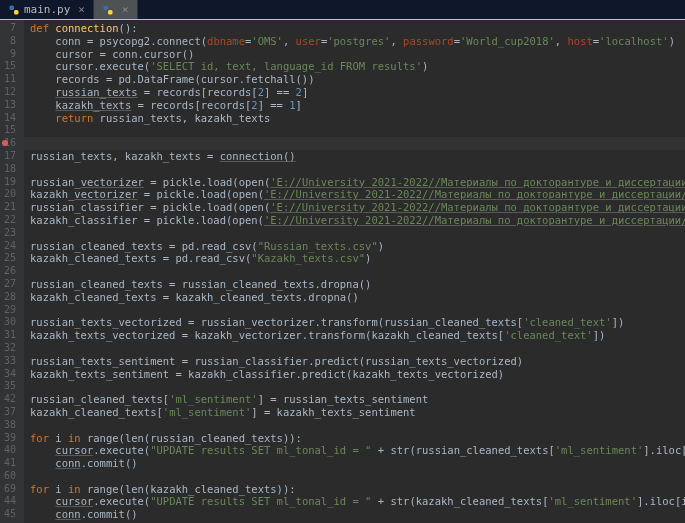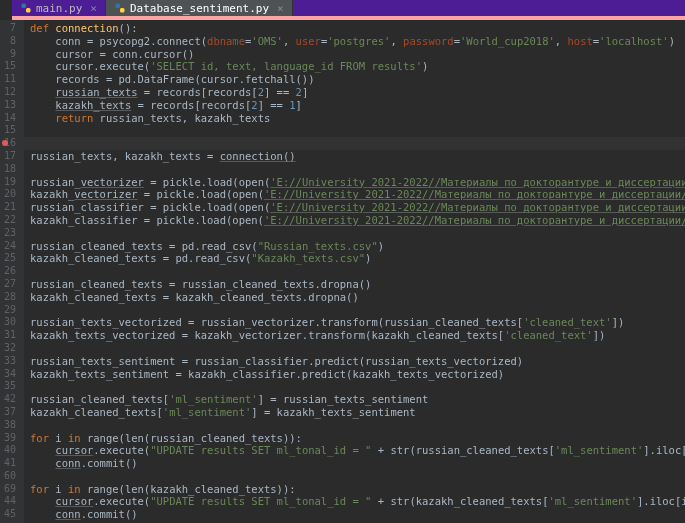--- a/index.html
+++ b/index.html
@@ -7,25 +7,24 @@
     background: #2b2b2b;
     font-family: "Consolas", "Monaco", monospace;
     font-size: 11px;
     color: #a9b7c6;
     width: 685px;
     height: 523px;
     overflow: hidden;
   }
   .tabs {
     display: flex;
-    background: #4c1d95;
-    border-bottom: 4px solid #fca5a5;
+    background: #0f172a;
+    border-bottom: 1px solid #fca5a5;
     height: 20px;
     align-items: stretch;
-    margin-left: 12px;
   }
   .tab {
     display: flex;
     align-items: center;
     padding: 0 8px;
     gap: 4px;
     color: #bbbbbb;
     font-size: 11px;
     cursor: pointer;
     border-right: 1px solid #323232;
@@ -109,21 +108,20 @@
     <span>main.py</span>
     <span class="close">×</span>
   </div>
   <div class="tab active">
     <span class="py-icon">
       <svg viewBox="0 0 16 16">
           <rect x="2" y="2" width="6" height="6" rx="2" fill="#3573a5"></rect>
           <rect x="8" y="8" width="6" height="6" rx="2" fill="#ffd43b"></rect>
         </svg>
     </span>
-    <span>Database_sentiment.py</span>
     <span class="close">×</span>
   </div>
 </div>
 
 <div class="editor">
   <div class="gutter" id="gutter">
       <div class="ln">7</div>
       <div class="ln">8</div>
       <div class="ln">9</div>
       <div class="ln">15</div>

